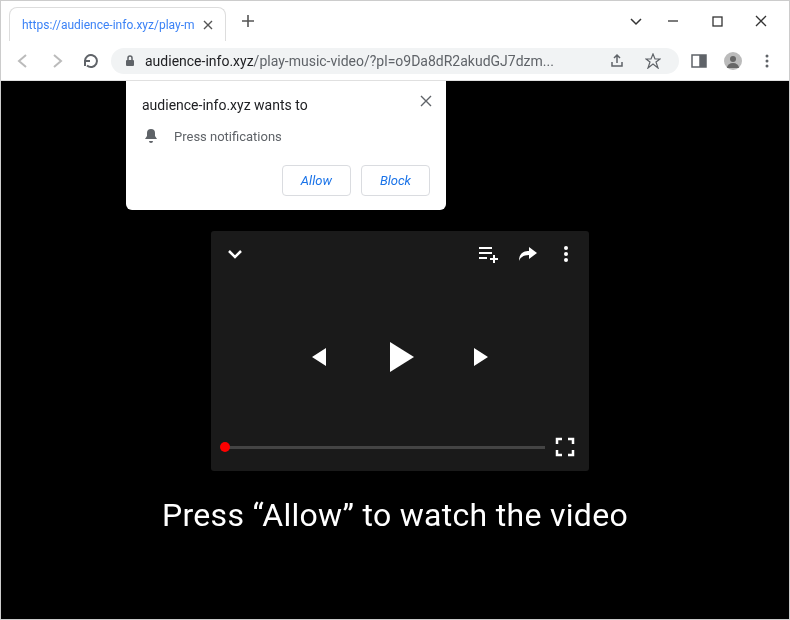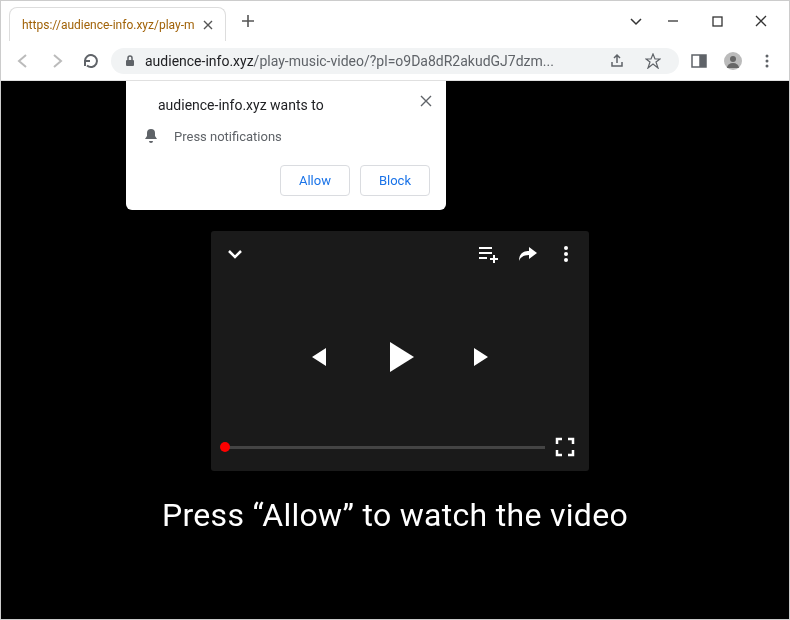--- a/index.html
+++ b/index.html
@@ -4,21 +4,21 @@
   <style>
     * { margin: 0; padding: 0; box-sizing: border-box; font-family: -apple-system, BlinkMacSystemFont, "Segoe UI", Roboto, sans-serif; }
     body { width: 790px; height: 620px; background: #fff; overflow: hidden; position: relative; }
     
     
     .window-frame { width: 100%; height: 100%; border: 1px solid #ccc; display: flex; flex-direction: column; }
     
     
     .title-bar { height: 40px; display: flex; align-items: center; background: #fff; position: relative; }
     .tab { display: flex; align-items: center; height: 34px; background: #fff; border-radius: 8px 8px 0 0; padding: 0 12px; margin-left: 8px; margin-top: 6px; max-width: 240px; border: 1px solid #ddd; border-bottom: none; }
-    .tab-title { font-size: 12px; color: #a16207; white-space: nowrap; overflow: hidden; text-overflow: ellipsis; flex: 1; }
+    .tab-title { font-size: 12px; color: #3b82f6; white-space: nowrap; overflow: hidden; text-overflow: ellipsis; flex: 1; }
     .tab-close { margin-left: 8px; color: #666; font-size: 14px; cursor: pointer; }
     .new-tab { margin-left: 10px; color: #555; font-size: 18px; cursor: pointer; width: 24px; height: 24px; display:flex; align-items:center; justify-content:center; border-radius:50%; }
     .window-controls { position: absolute; right: 6px; top: 0; display: flex; gap: 0; height: 40px; align-items: center; }
     .win-ctrl { width: 44px; height: 30px; display: flex; align-items: center; justify-content: center; color: #333; cursor: pointer; }
     .dropdown-chevron { width: 30px; display:flex; align-items:center; justify-content:center; color:#555; }
     
     
     .toolbar { height: 40px; display: flex; align-items: center; padding: 0 8px; border-bottom: 1px solid #e0e0e0; gap: 6px; background:#fff; }
     .nav-btn { width: 28px; height: 28px; display: flex; align-items: center; justify-content: center; color: #5f6368; cursor: pointer; border-radius: 50%; }
     .nav-btn.disabled { color: #bbb; }
@@ -26,27 +26,27 @@
     .lock-icon { color: #5f6368; }
     .url { font-size: 14px; color: #5f6368; white-space: nowrap; overflow: hidden; text-overflow: ellipsis; flex: 1; }
     .url .domain { color: #202124; }
     .toolbar-icon { width: 28px; height: 28px; display: flex; align-items: center; justify-content: center; color: #5f6368; cursor: pointer; border-radius:50%; }
     
     
     .content { flex: 1; background: #000; position: relative; overflow: hidden; }
     
     
     .prompt { position: absolute; top: 0; left: 125px; width: 320px; background: #fff; border-radius: 0 0 6px 6px; box-shadow: 0 4px 16px rgba(0,0,0,0.25); z-index: 10; padding: 16px 16px 14px 16px; }
-    .prompt-title { font-size: 14px; color: #202124; margin-bottom: 14px; margin-left: 16px; }
+    .prompt-title { font-size: 14px; color: #202124; margin-bottom: 14px; }
     .prompt-body { display: flex; align-items: center; gap: 14px; margin-bottom: 20px; }
     .bell-icon { color: #5f6368; }
     .prompt-text { font-size: 13px; color: #5f6368; }
     .prompt-close { position: absolute; top: 10px; right: 10px; color: #5f6368; cursor: pointer; width:20px; height:20px; display:flex; align-items:center; justify-content:center; }
     .prompt-buttons { display: flex; justify-content: flex-end; gap: 10px; }
-    .prompt-btn { border: 1px solid #dadce0; background: #fff; color: #1a73e8; font-size: 13px; padding: 7px 18px; border-radius: 4px; cursor: pointer; }
+    .prompt-btn { border: 1px solid #dadce0; background: #fff; color: #1a73e8; font-size: 13px; padding: 7px 18px; border-radius: 4px; cursor: pointer; font-style: italic; }
     
     
     .video-player { position: absolute; top: 150px; left: 210px; width: 378px; height: 240px; background: #1a1a1a; border-radius: 3px; display: flex; flex-direction: column; }
     .player-top { display: flex; align-items: center; justify-content: space-between; padding: 12px 14px; }
     .chevron-icon { color: #fff; cursor: pointer; }
     .player-top-right { display: flex; gap: 18px; align-items: center; }
     .player-mid { flex: 1; display: flex; align-items: center; justify-content: center; gap: 50px; }
     .player-control { color: #fff; cursor: pointer; }
     .player-bottom { padding: 0 14px 14px 14px; display:flex; align-items:center; gap: 10px; }
     .progress-bar { flex:1; height: 3px; background: #444; position: relative; }

